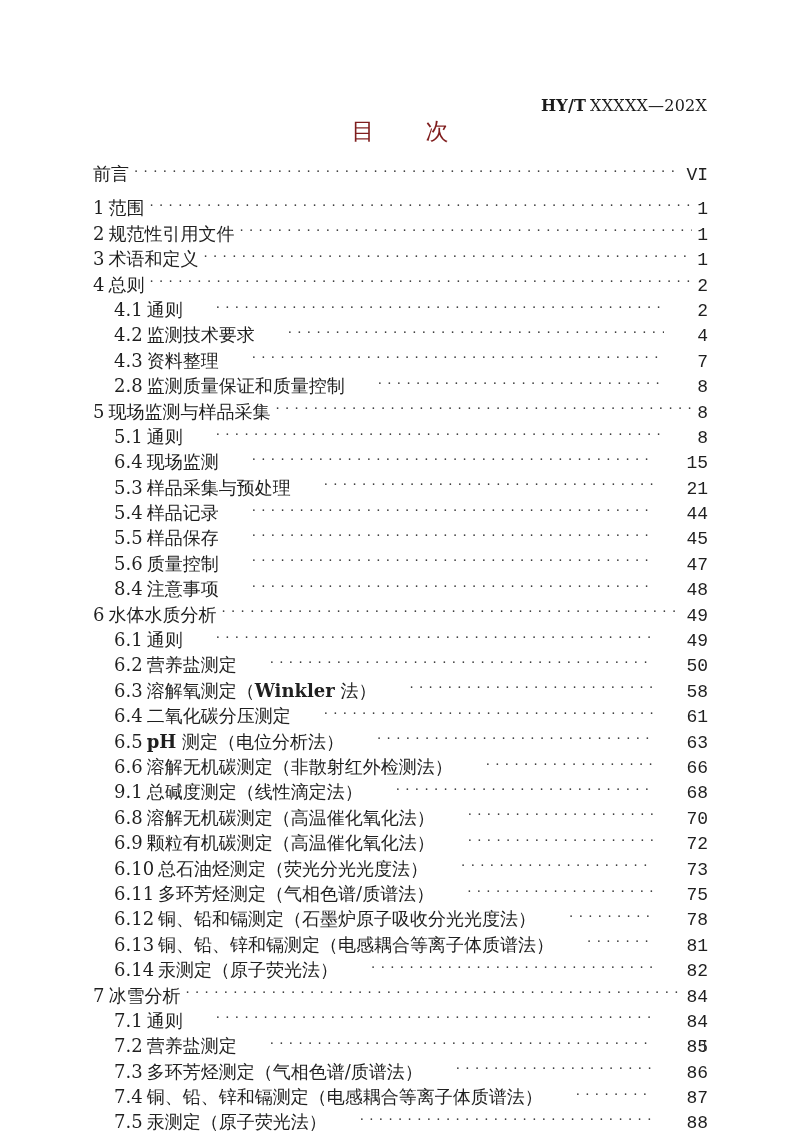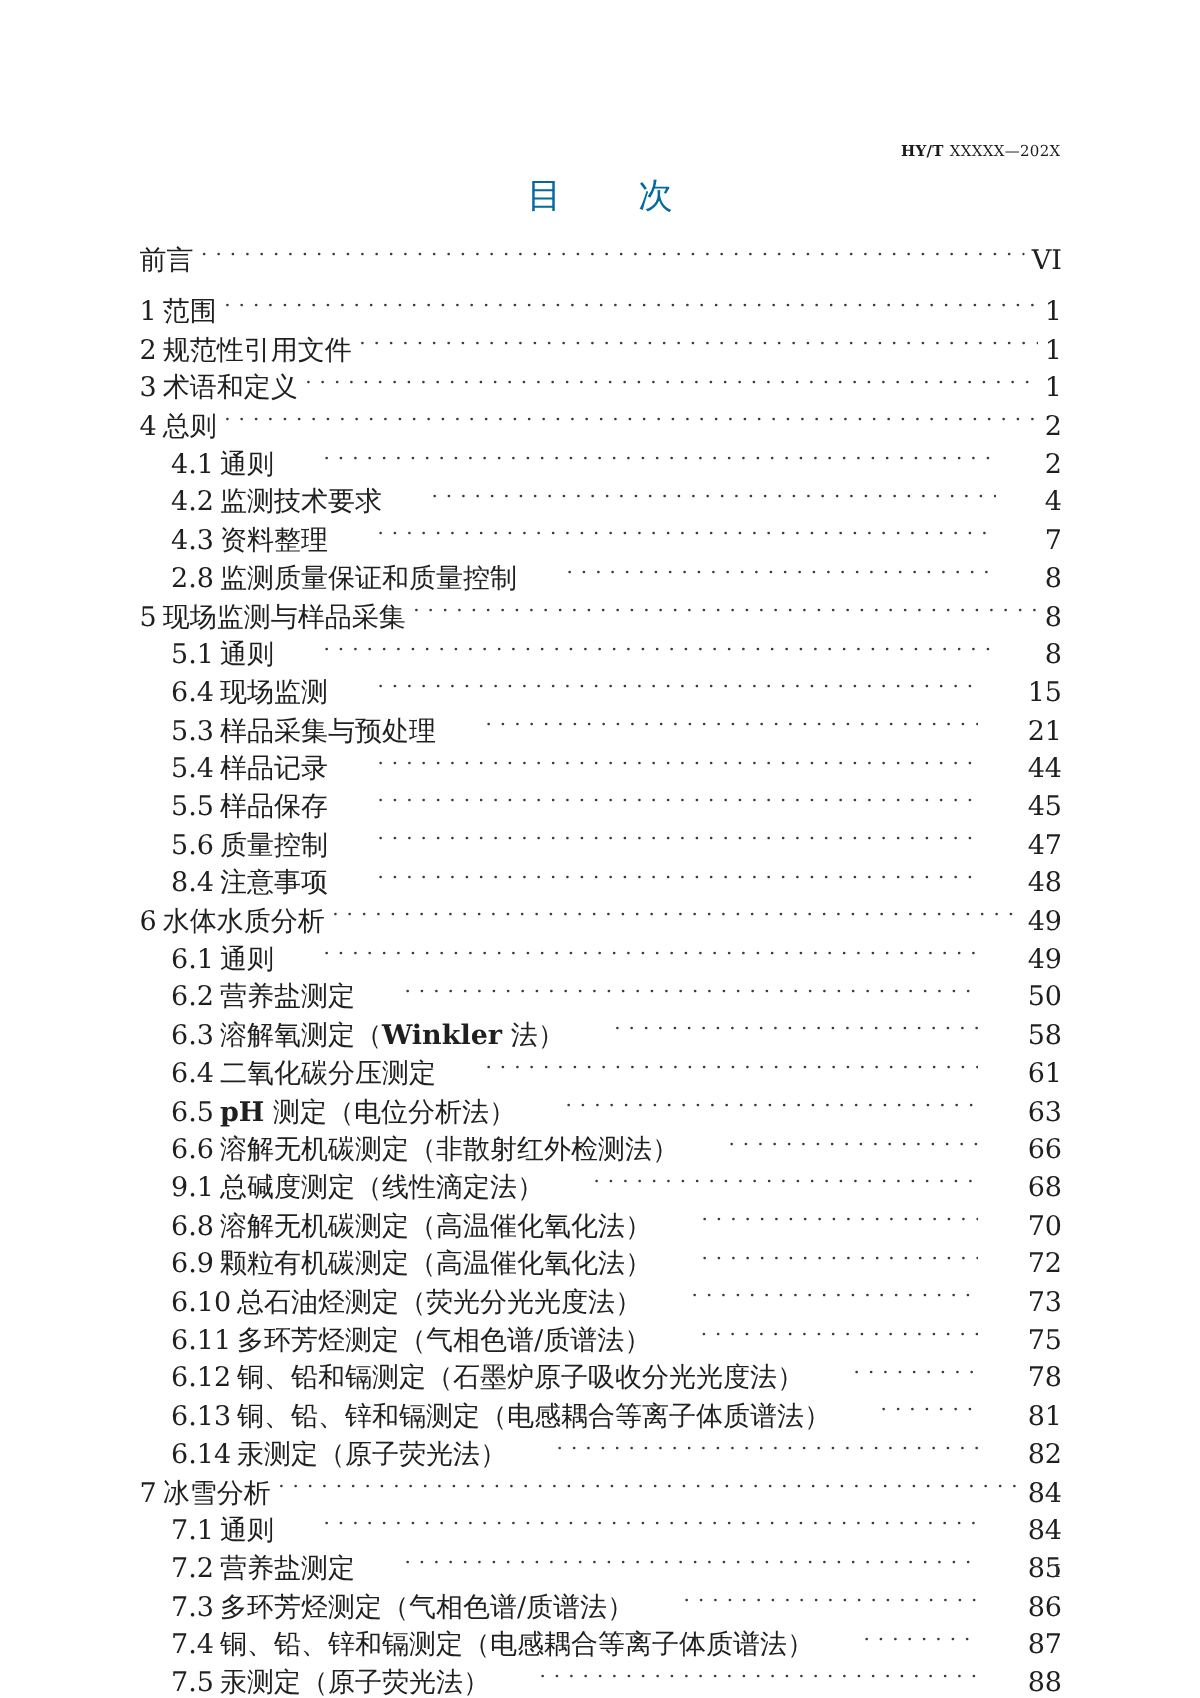--- a/index.html
+++ b/index.html
@@ -20,21 +20,21 @@
     inset: 0;
   }
 
   
   .header {
     position: absolute;
     top: 96px;
     left: 0;
     right: 93px;
     text-align: right;
-    font-size: 10px;
+    font-size: 16px;
     letter-spacing: 0.2px;
     white-space: nowrap;
   }
   .header .std-code {
     font-weight: bold;
   }
   .header .std-num {
     font-weight: normal;
     margin-left: 4px;
   }
@@ -44,21 +44,21 @@
     position: absolute;
     top: 118px;
     left: 0;
     right: 0;
     text-align: center;
     font-size: 23px;
     line-height: 1.2;
     letter-spacing: 14px;
     text-indent: 14px;
     font-weight: 500;
-    color: #0369a1;
+    color: #7f1d1d;
   }
 
   
   .toc {
     position: absolute;
     top: 161px;
     left: 93px;
     width: 615px;
   }
   .toc-row {
@@ -102,20 +102,21 @@
     white-space: nowrap;
     font-size: 13.2px;
     letter-spacing: 0.6px;
     color: #3a3a3a;
   }
   .toc-page {
     flex: 0 0 auto;
     text-align: center;
     padding-left: 3px;
     min-width: 9px;
+    font-family: Liberation Mono, monospace;
   }
 
   
   .folio {
     position: absolute;
     top: 1040px;
     left: 0;
     right: 93px;
     text-align: right;
     font-size: 12px;

